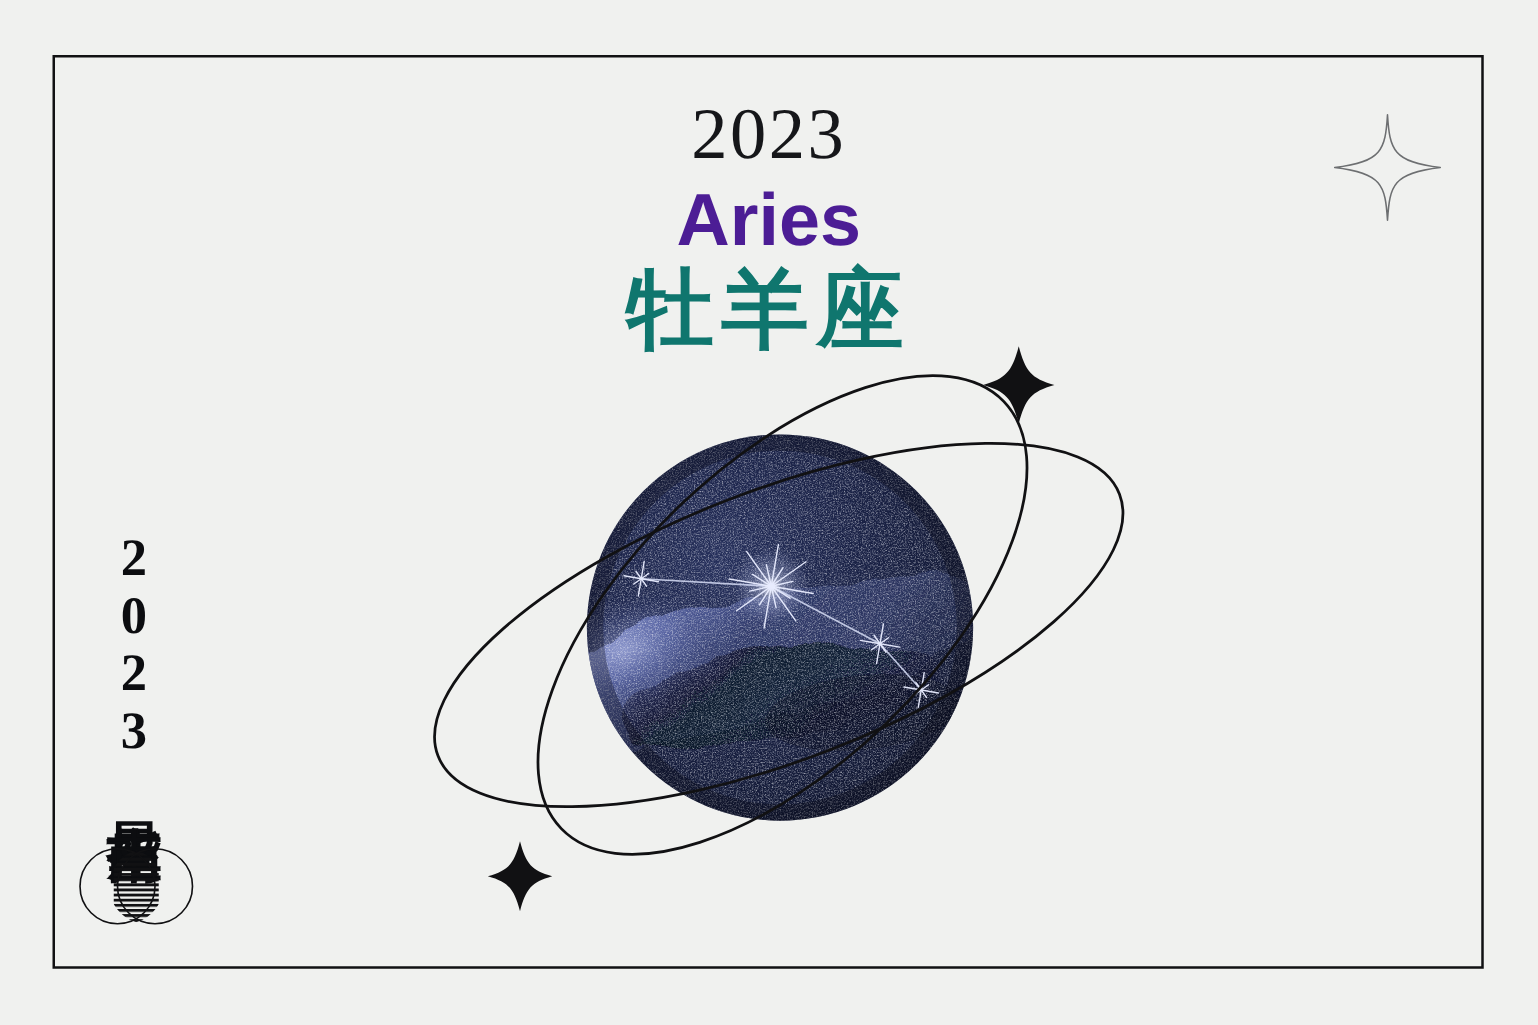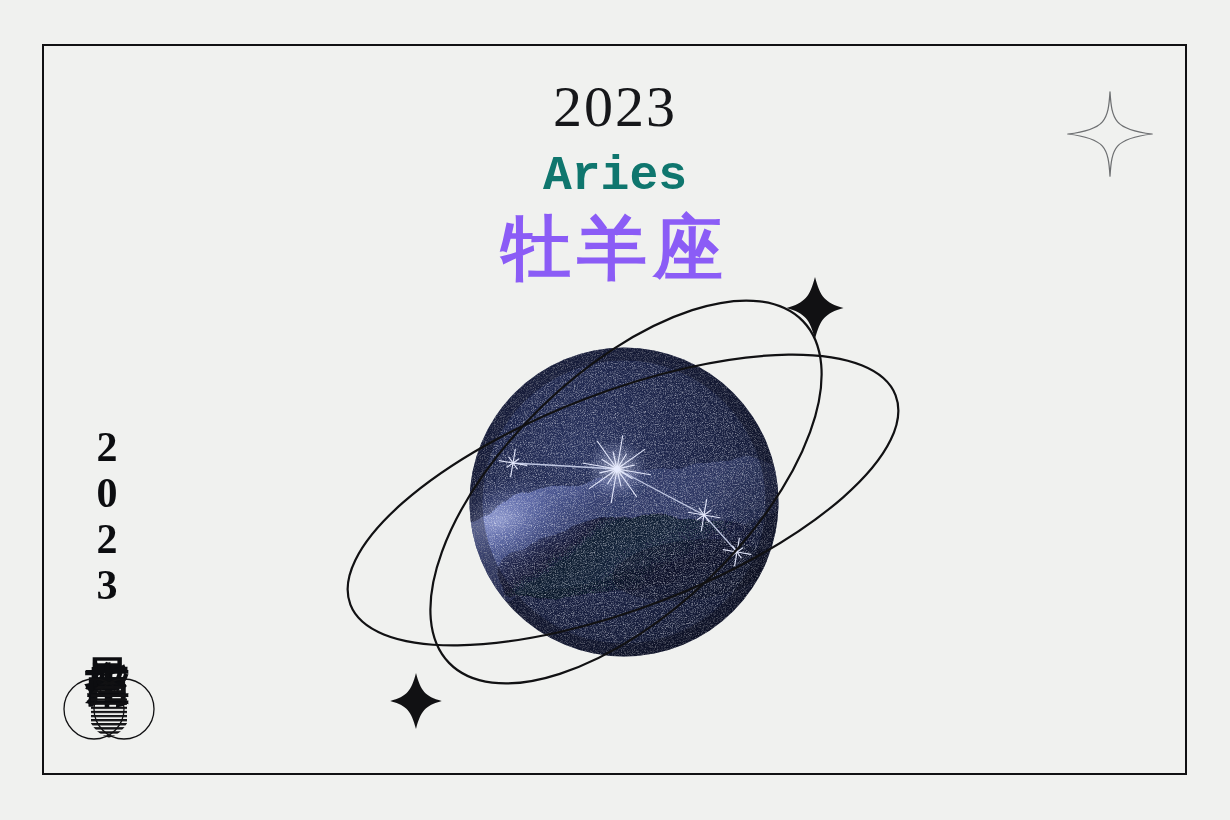--- a/index.html
+++ b/index.html
@@ -32,35 +32,35 @@
   }
   #year-title {
     font-family:"Liberation Serif", serif;
     font-size:58px;
     line-height:62px;
     font-weight:400;
     letter-spacing:2px;
     color:#16171a;
   }
   #sign-title-en {
-    font-family:Liberation Mono, monospace;
-    font-size:48px;
+    font-family:Liberation Sans, sans-serif;
+    font-size:59px;
     line-height:80px;
     font-weight:700;
     letter-spacing:0px;
-    color:#0f766e;
+    color:#4c1d95;
     margin-top:-2px;
   }
   #sign-title-cn {
     font-family:"Liberation Serif", serif;
     font-size:70px;
     line-height:78px;
     font-weight:700;
     letter-spacing:6px;
-    color:#8b5cf6;
+    color:#0f766e;
     margin-top:-6px;
   }
   
   #side-text {
     position:absolute;
     left:79px; top:424px;
     width:56px;
     z-index:6;
     display:flex;
     flex-direction:column;

